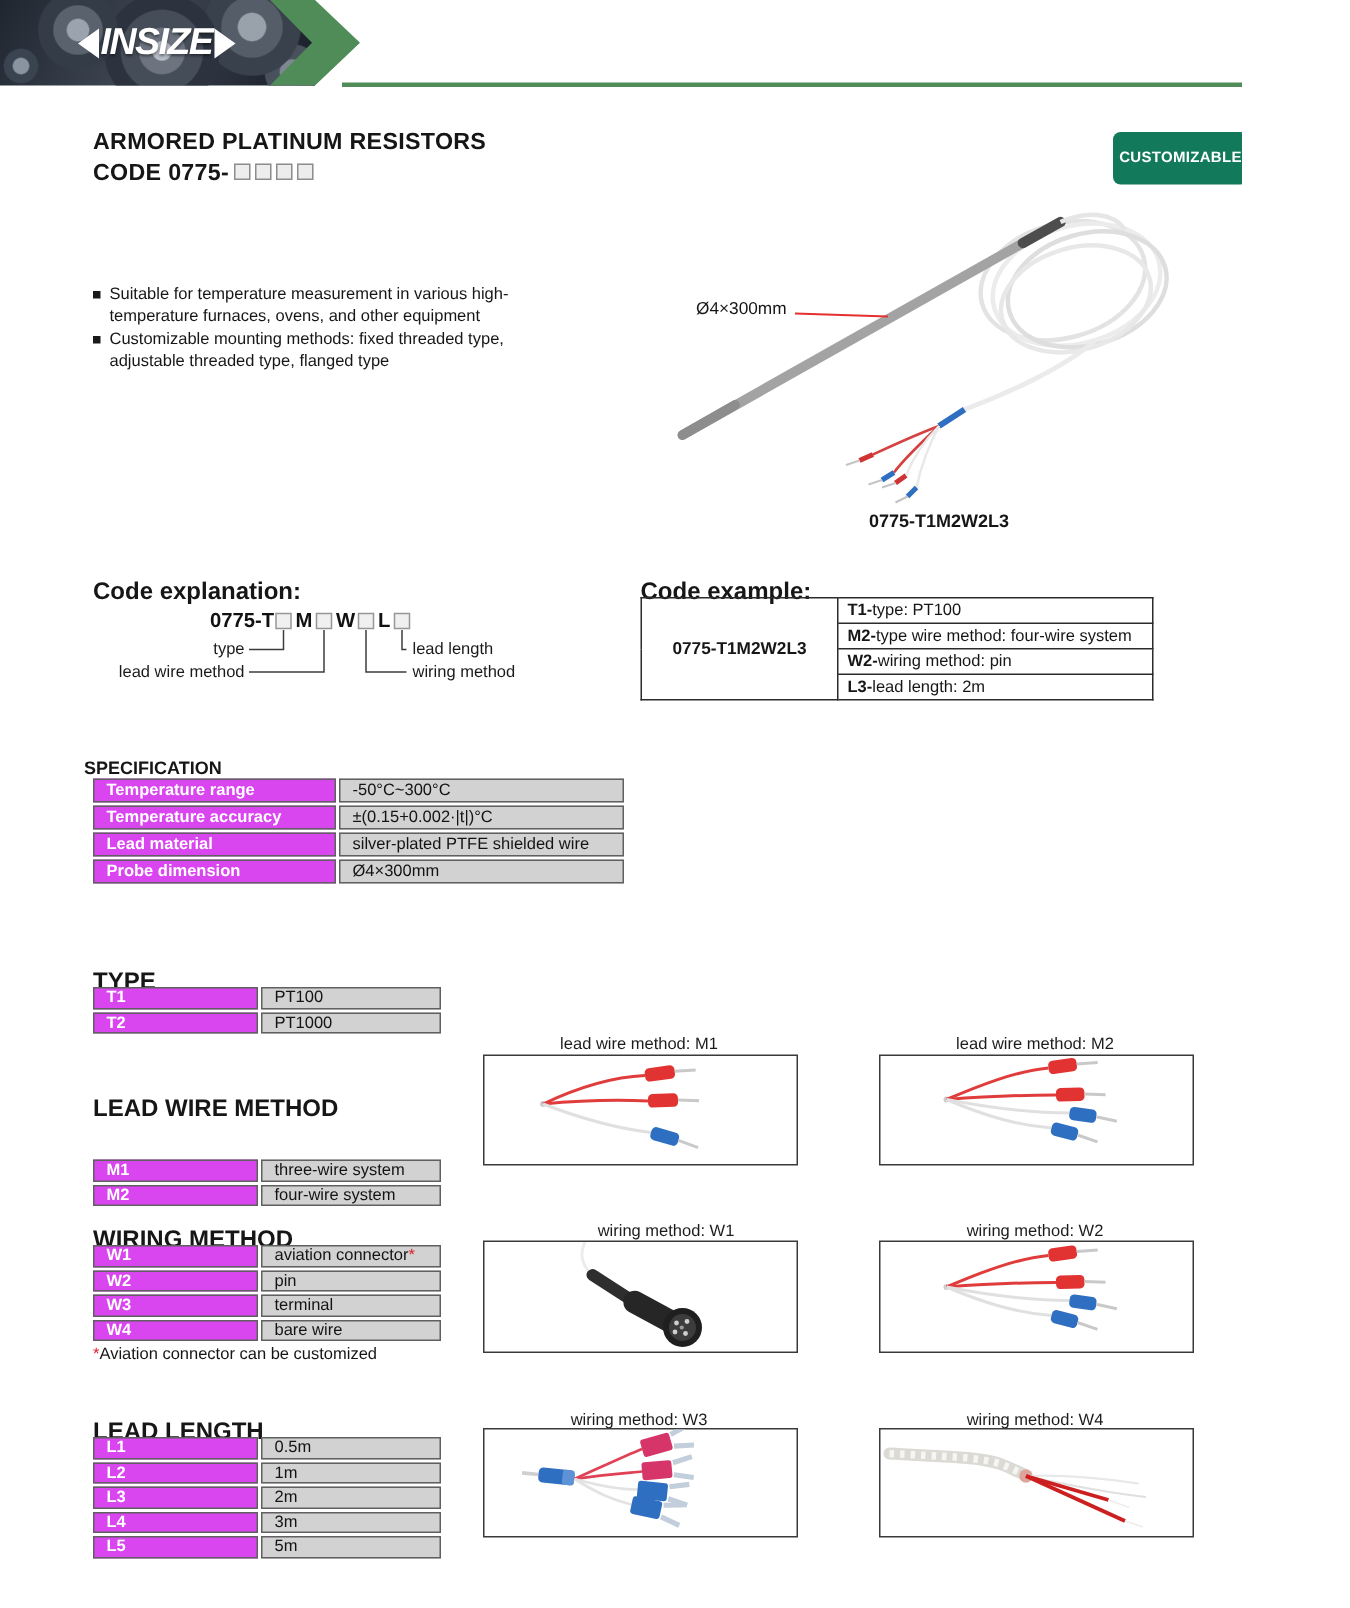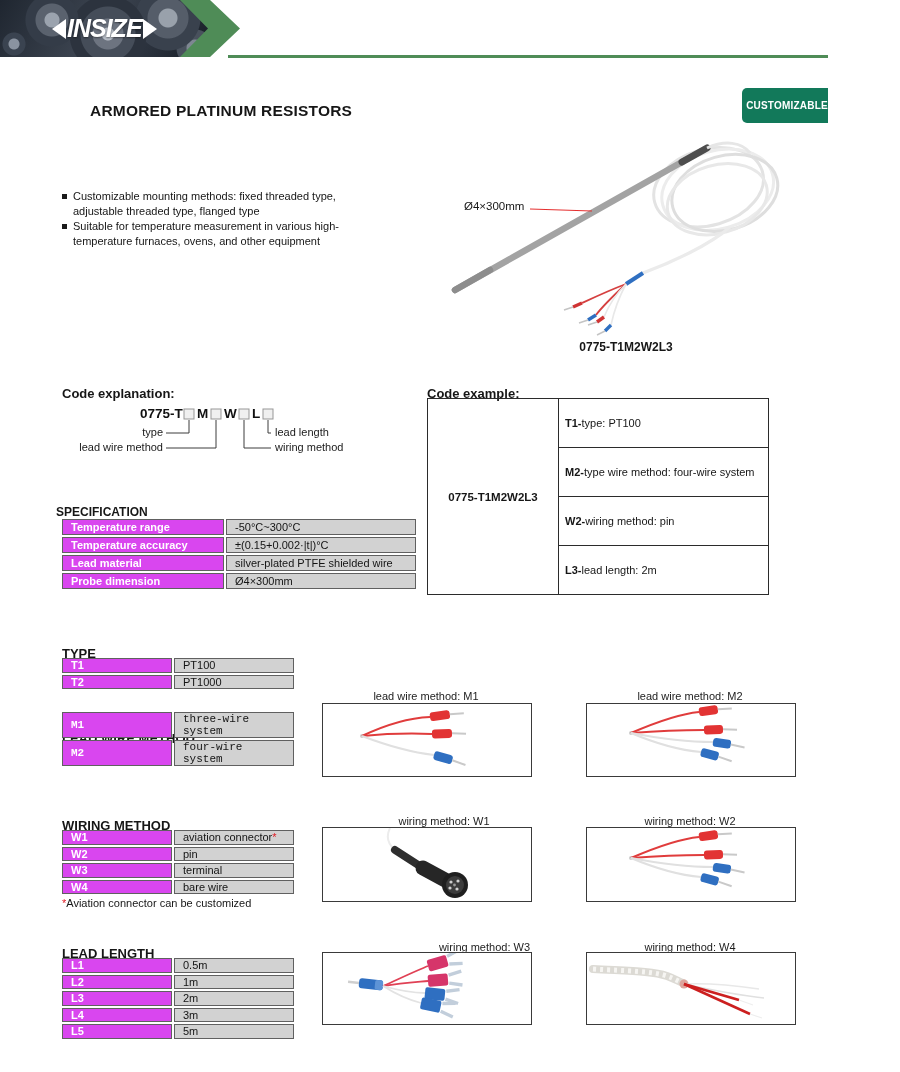--- a/index.html
+++ b/index.html
@@ -16,43 +16,43 @@
      radial-gradient(circle at 195px 48px,#7e8792 0 8px,#49515d 9px 18px,transparent 19px),
      linear-gradient(120deg,#1f2630 0%,#3c4450 45%,#29303b 75%,#171d26 100%);}
   .banner-chevron{position:absolute;left:178px;top:0;}
   .banner-line{position:absolute;left:228px;top:55px;width:672px;height:3px;background:#4f8c57;}
   .logo{position:absolute;left:52px;top:14px;display:flex;align-items:center;}
   .logo .tri-l{width:0;height:0;border-top:10px solid transparent;border-bottom:10px solid transparent;border-right:14px solid #fff;}
   .logo .tri-r{width:0;height:0;border-top:10px solid transparent;border-bottom:10px solid transparent;border-left:14px solid #fff;}
   .logo .logo-text{color:#fff;font-style:italic;font-weight:bold;font-size:25px;letter-spacing:-1px;margin:0 1px;text-shadow:0 1px 2px rgba(0,0,0,.45);}
 
   
-  .title{position:absolute;left:62px;top:100px;font-size:15.5px;font-weight:bold;line-height:21px;letter-spacing:.2px;margin-left:28px;}
+  .title{position:absolute;left:62px;top:84px;font-size:15.5px;font-weight:bold;line-height:21px;letter-spacing:.2px;}
   .code-box{display:inline-block;width:9px;height:9px;border:1px solid #8d8d8d;background:#ededed;margin-left:3px;}
   .badge{position:absolute;left:742px;top:88px;width:90px;height:35px;border-radius:5px;background:#12795a;color:#fff;
     font-size:10px;font-weight:bold;display:flex;align-items:center;justify-content:center;letter-spacing:.2px;}
 
   
   .features{position:absolute;left:62px;top:189px;width:302px;font-size:11px;line-height:14.5px;}
   .feature{position:relative;padding-left:11px;margin-bottom:1px;}
   .feature::before{content:"";position:absolute;left:0;top:4.5px;width:5px;height:5px;background:#1a1a1a;}
 
   
   .product-svg{position:absolute;left:430px;top:135px;}
   .dim-label{position:absolute;left:464px;top:200px;font-size:11.5px;color:#161616;}
   .product-caption{position:absolute;left:556px;top:340px;width:140px;text-align:center;font-size:12px;font-weight:bold;}
 
   
-  .sec-heading{position:absolute;font-size:13px;font-weight:bold;}
+  .sec-heading{position:absolute;font-size:16px;font-weight:bold;}
   .expl-svg{position:absolute;left:55px;top:398px;}
   .svg-label{font-size:11px;fill:#1a1a1a;font-family:"Liberation Sans",sans-serif;}
   .pat{font-size:13.5px;font-weight:bold;fill:#111;font-family:"Liberation Sans",sans-serif;}
 
   table.codex{position:absolute;left:427px;top:398px;border-collapse:collapse;width:342px;}
-  table.codex td{border:1px solid #2b2b2b;font-size:11px;height:16px;padding:16px 6px;vertical-align:middle;}
+  table.codex td{border:1px solid #2b2b2b;font-size:11px;height:16px;padding:0 6px;vertical-align:middle;}
   table.codex td.code-cell{width:118px;text-align:center;font-weight:bold;font-size:11.5px;}
 
   
   table.gtab{border-collapse:separate;border-spacing:2px;position:absolute;}
   table.gtab td{border:1px solid #606060;font-size:11px;vertical-align:middle;padding:0 6px 0 8px;}
   table.gtab td.k{background:#d946ef;color:#fff;font-weight:bold;}
   table.gtab td.v{background:#d2d2d2;color:#141414;}
   table.spec td{height:14px;}
   table.spec td.k{width:146px;}
   table.spec td.v{width:174px;}
@@ -77,26 +77,27 @@
   </svg>
   <div class="banner-line"></div>
   <div class="logo">
     <span class="tri-l"></span>
     <span class="logo-text">INSIZE</span>
     <span class="tri-r"></span>
   </div>
 
   <div class="title">
     <div>ARMORED PLATINUM RESISTORS</div>
+    <div><span>CODE 0775-</span><span class="code-box"></span><span class="code-box"></span><span class="code-box"></span><span class="code-box"></span></div>
   </div>
   <div class="badge">CUSTOMIZABLE</div>
 
   <div class="features">
+    <div class="feature">Suitable for temperature measurement in various high-temperature furnaces, ovens, and other equipment</div>
     <div class="feature">Customizable mounting methods: fixed threaded type, adjustable threaded type, flanged type</div>
-    <div class="feature">Suitable for temperature measurement in various high-temperature furnaces, ovens, and other equipment</div>
   </div>
 
   <svg class="product-svg" width="470" height="230" viewBox="0 0 470 230">
 
     <g fill="none" transform="rotate(-16 287 56)">
       <ellipse cx="280" cy="50" rx="56" ry="38" stroke="#e3e3e3" stroke-width="3"></ellipse>
       <ellipse cx="288" cy="55" rx="57" ry="39" stroke="#ececec" stroke-width="3"></ellipse>
       <ellipse cx="294" cy="60" rx="54" ry="37" stroke="#dedede" stroke-width="3"></ellipse>
       <ellipse cx="285" cy="64" rx="51" ry="34" stroke="#e8e8e8" stroke-width="3"></ellipse>
     </g>
@@ -198,21 +199,21 @@
           <td class="v">PT100</td>
         </tr>
     <tr>
           <td class="k">T2</td>
           <td class="v">PT1000</td>
         </tr>
   </tbody>
     </table>
 
   <div class="sec-heading" style="left:62px;top:731px;">LEAD WIRE METHOD</div>
-  <table class="gtab small" style="left:60px;top:710px;font-family:Liberation Mono, monospace;">
+  <table class="gtab small" style="left:60px;top:771px;">
     <tbody>
         <tr>
           <td class="k">M1</td>
           <td class="v">three-wire system</td>
         </tr>
     <tr>
           <td class="k">M2</td>
           <td class="v">four-wire system</td>
         </tr>
   </tbody>
@@ -352,21 +353,21 @@
           <rect x="0" y="-4.5" width="18" height="9" rx="3" fill="#2f6fc1"></rect>
           <line x1="18" y1="0" x2="32" y2="1" stroke="#c9c9c9" stroke-width="2"></line>
         </g>
       <g transform="translate(114,49) rotate(15)">
           <rect x="0" y="-4.5" width="18" height="9" rx="3" fill="#2f6fc1"></rect>
           <line x1="18" y1="0" x2="32" y2="1" stroke="#c9c9c9" stroke-width="2"></line>
         </g>
     </svg>
   </div>
 
-  <div class="fig-caption" style="left:322px;top:941px;text-align:right;">wiring method: W3</div>
+  <div class="fig-caption" style="left:322px;top:941px;">wiring method: W3</div>
   <div class="fig-box" style="left:322px;top:952px;height:71px;">
     <svg width="206" height="69" viewBox="0 0 206 69">
       <g transform="translate(36,30) rotate(6)">
           <line x1="-11" y1="0" x2="0" y2="0" stroke="#cfcfcf" stroke-width="2.5"></line>
           <rect x="0" y="-5" width="24" height="10" rx="3" fill="#2f6fc1"></rect>
           <rect x="16" y="-5" width="8" height="10" rx="2" fill="#5d93d6"></rect>
         </g>
       <path d="M60,33 C80,24 95,17 105,13" stroke="#e04155" stroke-width="1.8" fill="none"></path>
       <path d="M60,33 C80,30 95,29 105,28" stroke="#e04155" stroke-width="1.8" fill="none"></path>
       <path d="M60,33 C78,38 90,40 102,40" stroke="#e3e3e3" stroke-width="1.8" fill="none"></path>

